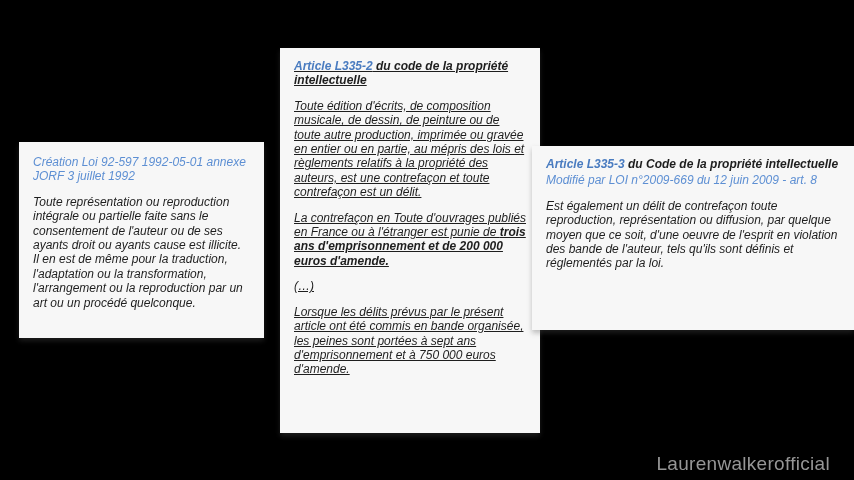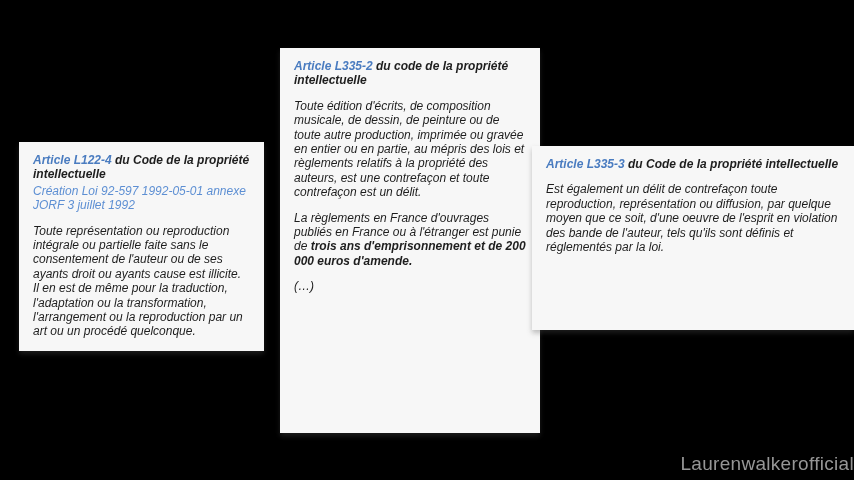--- a/index.html
+++ b/index.html
@@ -34,50 +34,51 @@
   }
   .card-subtitle {
     color: #5d8fd3;
     margin: 2px 0 0 0;
   }
   .card p.body-para {
     margin: 11px 0 0 0;
   }
   .bold-inline { font-weight: 700; }
   .card-l122-4 { left: 19px; top: 142px; width: 245px; min-height: 196px; }
-  .card-l335-2 { left: 280px; top: 48px;  width: 260px; min-height: 385px; }
+  .card-l335-2 { left: 280px; top: 48px;  width: 260px; min-height: 385px; text-decoration: underline; }
   .card-l335-3 { left: 532px; top: 146px; width: 322px; min-height: 184px; }
   .watermark {
     position: absolute;
-    right: 0;
+    right: 24px;
     bottom: 5px;
     color: #969696;
     font-size: 19px;
     font-style: normal;
     letter-spacing: 0.3px;
   }
 </style>
 </head>
 <body>
 
 <div class="stage">
 
   <div class="card card-l122-4">
-    <p class="card-title"><a class="article-link">Article L122-4</a><span> du Code de la propriété intellectuelle</span></p>
     <p class="card-subtitle">Création Loi 92-597 1992-05-01 annexe JORF 3 juillet 1992</p>
     <p class="body-para">Toute représentation ou reproduction intégrale ou partielle faite sans le consentement de l'auteur ou de ses ayants droit ou ayants cause est illicite. Il en est de même pour la traduction, l'adaptation ou la transformation, l'arrangement ou la reproduction par un art ou un procédé quelconque.</p>
   </div>
 
   <div class="card card-l335-2">
     <p class="card-title"><a class="article-link">Article L335-2</a><span> du code de la propriété intellectuelle</span></p>
     <p class="body-para">Toute édition d'écrits, de composition musicale, de dessin, de peinture ou de toute autre production, imprimée ou gravée en entier ou en partie, au mépris des lois et règlements relatifs à la propriété des auteurs, est une contrefaçon et toute contrefaçon est un délit.</p>
-    <p class="body-para"><span>La règlements en France d'ouvrages publiés en France ou à l'étranger est punie de </span><span class="bold-inline">trois ans d'emprisonnement et de 200 000 euros d'amende.</span></p>
+    <p class="body-para"><span>La contrefaçon en Toute d'ouvrages publiés en France ou à l'étranger est punie de </span><span class="bold-inline">trois ans d'emprisonnement et de 200 000 euros d'amende.</span></p>
     <p class="body-para">(…)</p>
+    <p class="body-para">Lorsque les délits prévus par le présent article ont été commis en bande organisée, les peines sont portées à sept ans d'emprisonnement et à 750 000 euros d'amende.</p>
   </div>
 
   <div class="card card-l335-3">
     <p class="card-title"><a class="article-link">Article L335-3</a><span> du Code de la propriété intellectuelle</span></p>
+    <p class="card-subtitle">Modifié par LOI n°2009-669 du 12 juin 2009 - art. 8</p>
     <p class="body-para">Est également un délit de contrefaçon toute reproduction, représentation ou diffusion, par quelque moyen que ce soit, d'une oeuvre de l'esprit en violation des bande de l'auteur, tels qu'ils sont définis et réglementés par la loi.</p>
   </div>
 
   <div class="watermark">Laurenwalkerofficial</div>
 
 </div>
 
 </body></html>

